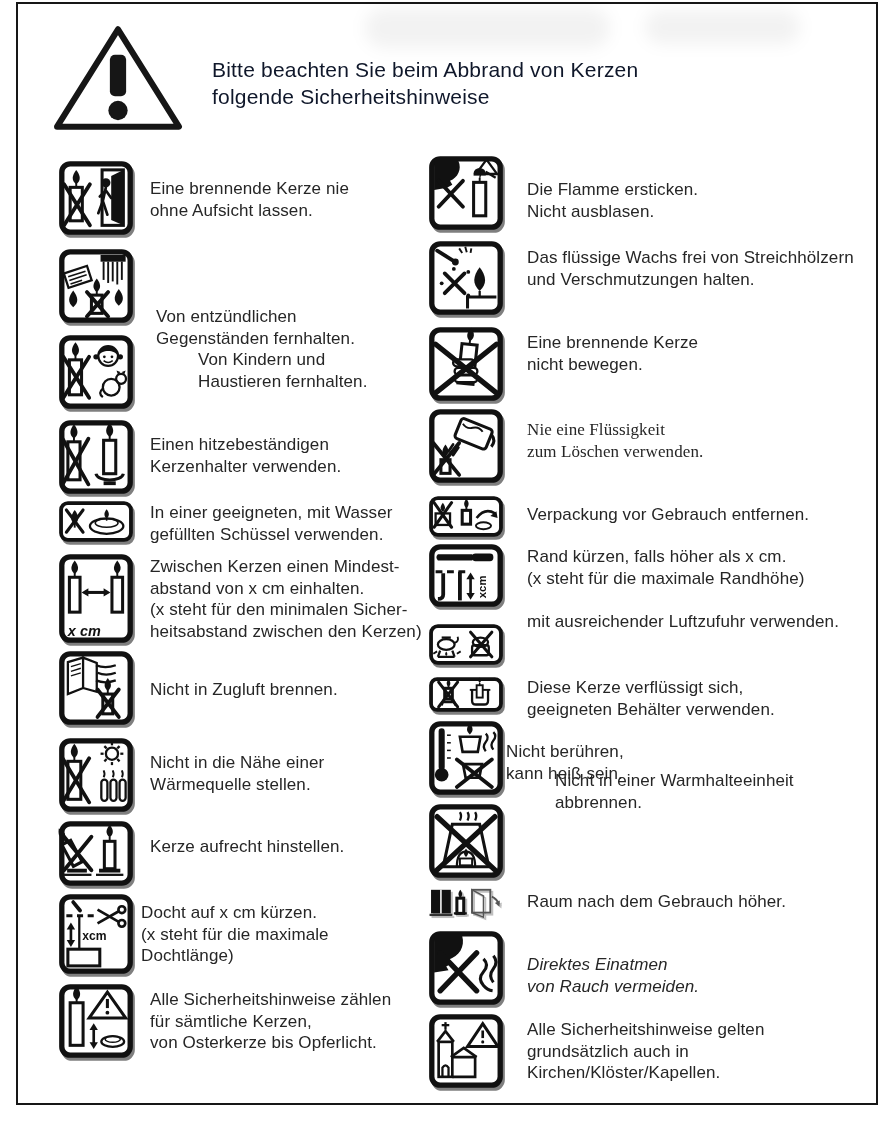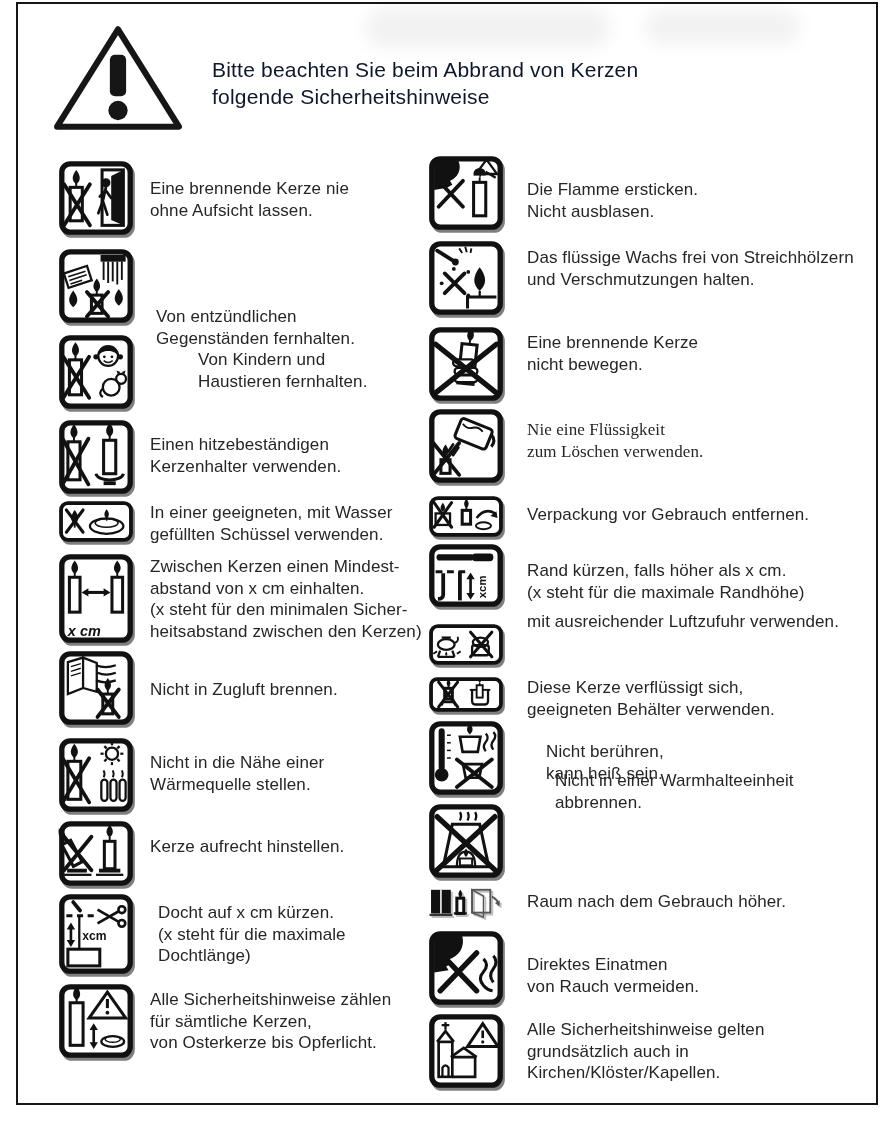--- a/index.html
+++ b/index.html
@@ -296,21 +296,21 @@
               <circle cx="84" cy="22" r="4.5"></circle>
             </g>
             <line x1="17" y1="44" x2="17" y2="66" stroke="#111" stroke-width="3.5"></line>
             <path d="M17 39 l-5.5 9 h11z" fill="#111"></path>
             <path d="M17 71 l-5.5 -9 h11z" fill="#111"></path>
             <text x="32" y="62" font-size="16" font-weight="bold" fill="#111">xcm</text>
             <rect x="13" y="74" width="42" height="22" fill="none" stroke="#111" stroke-width="4"></rect>
             <line x1="28" y1="30" x2="28" y2="74" stroke="#111" stroke-width="3"></line>
           </svg>
         </span>
-        <div class="txt" style="left: 158px; top: 902px;">
+        <div class="txt" style="left: 141px; top: 902px;">
           <div>Docht auf x cm kürzen.</div>
           <div>(x steht für die maximale</div>
           <div>Dochtlänge)</div>
         </div>
       </div>
       <div>
         <span class="icon" style="left: 58px; top: 983px; width: 76px; height: 76px;">
           <svg viewBox="0 0 100 100" width="76" height="76" preserveAspectRatio="none">
             <rect x="5" y="5" width="90" height="90" rx="11" fill="#fff" stroke="#111" stroke-width="7"></rect>
             <rect x="16" y="26" width="17" height="56" fill="#fff" stroke="#111" stroke-width="4"></rect>
@@ -469,21 +469,21 @@
             <rect x="58" y="14" width="28" height="10" rx="4.5" fill="#111"></rect>
             <line x1="10" y1="38" x2="50" y2="38" stroke="#111" stroke-width="4" stroke-dasharray="9 6"></line>
             <path d="M20 40 V68 Q20 74 13 74" fill="none" stroke="#111" stroke-width="5"></path>
             <line x1="42" y1="38" x2="42" y2="76" stroke="#111" stroke-width="5"></line>
             <line x1="56" y1="44" x2="56" y2="70" stroke="#111" stroke-width="3.5"></line>
             <path d="M56 39 l-5.5 9 h11z" fill="#111"></path>
             <path d="M56 75 l-5.5 -9 h11z" fill="#111"></path>
             <text x="76" y="58" font-size="15" font-weight="bold" fill="#111" text-anchor="middle" transform="rotate(-90 76 58)">xcm</text>
           </svg>
         </span>
-        <div class="txt" style="left: 527px; top: 560px;">
+        <div class="txt" style="left: 527px; top: 546px;">
           <div>Rand kürzen, falls höher als x cm.</div>
           <div>(x steht für die maximale Randhöhe)</div>
         </div>
       </div>
       <div>
         <span class="icon" style="left: 428px; top: 623px; width: 76px; height: 43px;">
           <svg viewBox="0 0 100 56" width="76" height="43" preserveAspectRatio="none">
             <rect x="4" y="4" width="92" height="48" rx="9" fill="#fff" stroke="#111" stroke-width="5"></rect>
             <ellipse cx="24" cy="28" rx="11" ry="7" fill="none" stroke="#111" stroke-width="3"></ellipse>
             <line x1="18" y1="19" x2="30" y2="19" stroke="#111" stroke-width="3"></line>
@@ -545,21 +545,21 @@
               <path d="M76 18 q5 5 0 11 q-5 6 0 12"></path>
               <path d="M86 16 q5 5 0 11 q-5 6 0 12"></path>
             </g>
             <path d="M46 58 h25 l-3.5 18 h-18z" fill="none" stroke="#111" stroke-width="3.5"></path>
             <g stroke="#111" stroke-width="5" stroke-linecap="round">
               <line x1="38" y1="52" x2="84" y2="88"></line>
               <line x1="38" y1="88" x2="84" y2="52"></line>
             </g>
           </svg>
         </span>
-        <div class="txt" style="left: 546px; top: 741px;">
+        <div class="txt" style="left: 506px; top: 741px;">
           <div>Nicht berühren,</div>
           <div>kann heiß sein.</div>
         </div>
       </div>
       <div>
         <span class="icon" style="left: 428px; top: 803px; width: 76px; height: 76px;">
           <svg viewBox="0 0 100 100" width="76" height="76" preserveAspectRatio="none">
             <rect x="5" y="5" width="90" height="90" rx="11" fill="#fff" stroke="#111" stroke-width="7"></rect>
             <g fill="none" stroke="#111" stroke-width="3">
               <path d="M42 12 q3 5 0 11"></path>
@@ -609,21 +609,21 @@
             <g stroke="#111" stroke-width="7" stroke-linecap="round">
               <line x1="16" y1="30" x2="64" y2="80"></line>
               <line x1="16" y1="80" x2="64" y2="30"></line>
             </g>
             <g fill="none" stroke="#111" stroke-width="4">
               <path d="M73 38 q8 8 0 17 q-8 9 0 18 q5 6 12 7"></path>
               <path d="M86 34 q7 8 0 17 q-7 9 0 18"></path>
             </g>
           </svg>
         </span>
-        <div class="txt" style="left: 527px; top: 954px;">
+        <div class="txt" style="left: 527px; top: 954px; font-style: italic;">
           <div>Direktes Einatmen</div>
           <div>von Rauch vermeiden.</div>
         </div>
       </div>
       <div>
         <span class="icon" style="left: 428px; top: 1013px; width: 76px; height: 76px;">
           <svg viewBox="0 0 100 100" width="76" height="76" preserveAspectRatio="none">
             <rect x="5" y="5" width="90" height="90" rx="11" fill="#fff" stroke="#111" stroke-width="7"></rect>
             <rect x="14" y="38" width="18" height="46" fill="none" stroke="#111" stroke-width="3.5"></rect>
             <path d="M12 38 L23 24 L34 38" fill="none" stroke="#111" stroke-width="3.5"></path>

